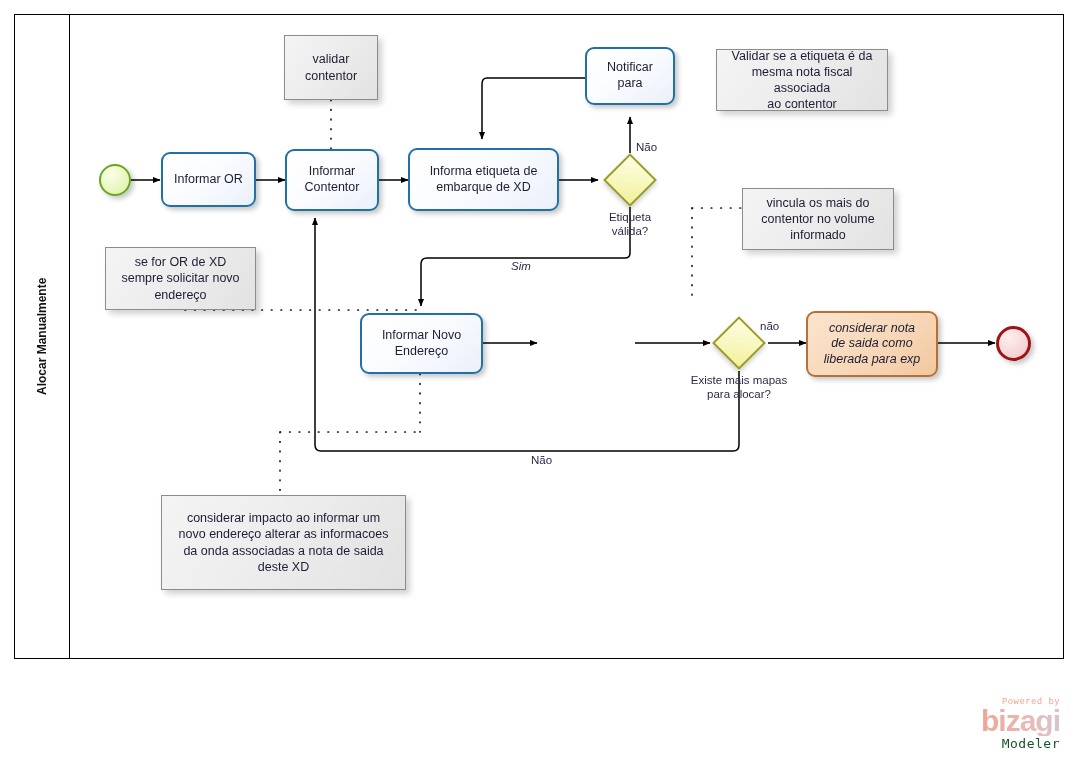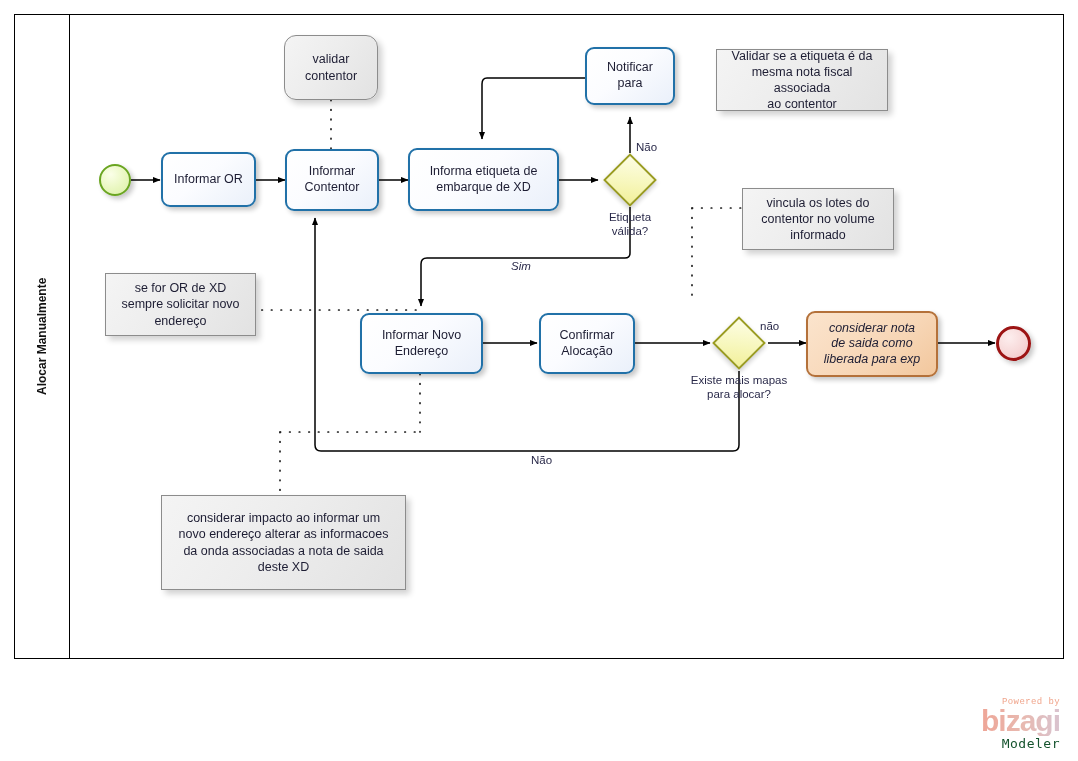--- a/index.html
+++ b/index.html
@@ -139,62 +139,58 @@
   <div class="task blue" style="left:585px;top:47px;width:90px;height:58px;">
     <span style="white-space:pre-line">Notificar
 para</span>
   </div>
 
   <div class="task blue" style="left:360px;top:313px;width:123px;height:61px;">
     <span style="white-space:pre-line">Informar Novo
 Endereço</span>
   </div>
 
-  <div class="task blue" style="left:539px;top:313px;width:96px;height:61px;">
-    <span style="white-space:pre-line">Confirmar
-Alocação</span>
-  </div>
 
   <div class="task orange" style="left:806px;top:311px;width:132px;height:66px;">
     <span style="white-space:pre-line">considerar nota
 de saida como
 liberada para exp</span>
   </div>
 
   <div class="gateway" style="left:611px;top:161px;width:38px;height:38px;"></div>
   <div class="gw-label" style="left:586px;top:211px;width:88px;">Etiqueta
 válida?</div>
 
   <div class="gateway" style="left:720px;top:324px;width:38px;height:38px;"></div>
   <div class="gw-label" style="left:672px;top:374px;width:134px;">Existe mais mapas
 para alocar?</div>
 
   <div class="flow-label" style="left:636px;top:141px;">Não</div>
   <div class="flow-label" style="left:511px;top:260px;font-style:italic;">Sim</div>
   <div class="flow-label" style="left:760px;top:320px;">não</div>
   <div class="flow-label" style="left:531px;top:454px;">Não</div>
 
-  <div class="note" style="left:284px;top:35px;width:94px;height:65px;border-radius:12px;">
+  <div class="note" style="left:284px;top:35px;width:94px;height:65px;">
     <span style="white-space:pre-line">validar
 contentor</span>
   </div>
 
   <div class="note" style="left:716px;top:49px;width:172px;height:62px;">
     <span style="white-space:pre-line">Validar se a etiqueta é da
 mesma nota fiscal associada
 ao contentor</span>
   </div>
 
   <div class="note" style="left:742px;top:188px;width:152px;height:62px;">
-    <span style="white-space:pre-line">vincula  os lotes do
+    <span style="white-space:pre-line">vincula  os mais do
 contentor no volume
 informado</span>
   </div>
 
-  <div class="note" style="left:105px;top:247px;width:151px;height:63px;margin-top:26px;">
+  <div class="note" style="left:105px;top:247px;width:151px;height:63px;">
     <span style="white-space:pre-line">se for OR de XD
 sempre solicitar novo
 endereço</span>
   </div>
 
   <div class="note" style="left:161px;top:495px;width:245px;height:95px;">
     <span style="white-space:pre-line">considerar impacto ao informar um
 novo endereço alterar as informacoes
 da onda associadas a nota de saida
 deste XD</span>

